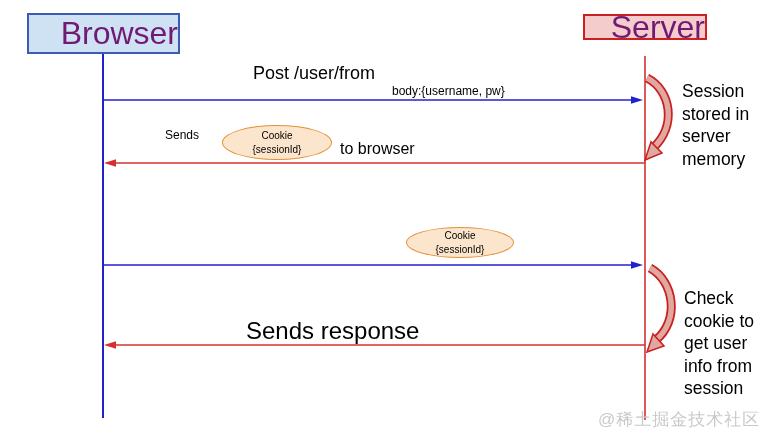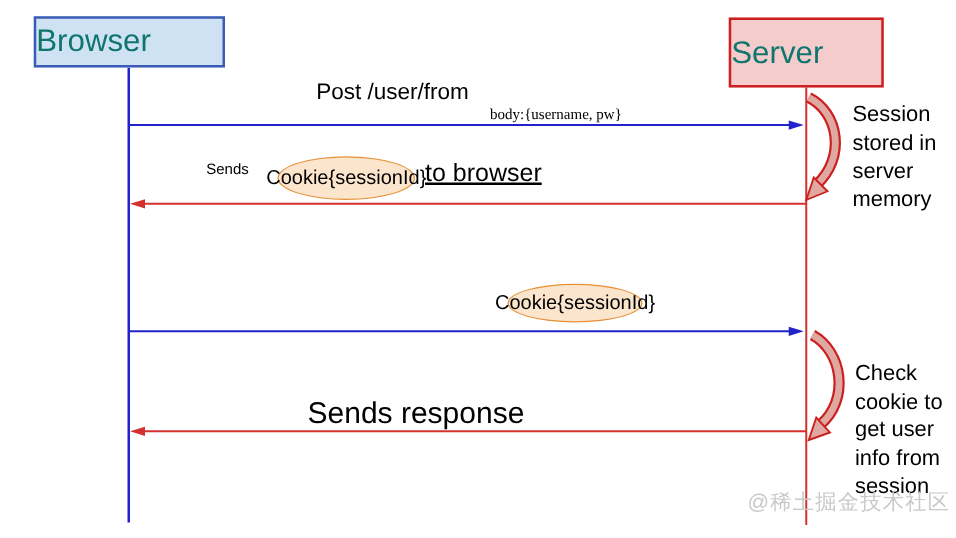--- a/index.html
+++ b/index.html
@@ -3,51 +3,51 @@
 <meta charset="utf-8">
 <style>
   html,body { margin:0; padding:0; background:#ffffff; }
   .stage {
     position:relative; width:765px; height:430px; background:#ffffff;
     font-family:"Liberation Sans", sans-serif; color:#000; overflow:hidden;
   }
   .layer { position:absolute; left:0; top:0; width:765px; height:430px; }
 
   .actor {
-    position:absolute; display:flex; align-items:center; justify-content:flex-start;
-    font-size:25px; color:#0f766e; box-sizing:border-box;
+    position:absolute; display:flex; align-items:center; justify-content:flex-end;
+    font-size:32px; color:#701a75; box-sizing:border-box;
   }
   .actor-browser { left:27px; top:13px; width:153px; height:41px;
     background:var(--browser-fill); border:2px solid var(--browser-border); }
-  .actor-server { left:583px; top:14px; width:124px; height:56px;
+  .actor-server { left:583px; top:14px; width:124px; height:26px;
     background:var(--server-fill); border:2px solid var(--server-border); }
 
   .lbl { position:absolute; white-space:nowrap; color:#000; }
   .lbl-post      { left:253px; top:63px;  font-size:18px; }
-  .lbl-body      { left:392px; top:84px;  font-size:12px;font-family:Liberation Serif, serif; }
+  .lbl-body      { left:392px; top:84px;  font-size:12px; }
   .lbl-sends     { left:165px; top:128px; font-size:12px; }
-  .lbl-tobrowser { left:340px; top:128px; font-size:20px;text-decoration:underline; }
+  .lbl-tobrowser { left:340px; top:140px; font-size:16px; }
   .lbl-auth      { left:170px; top:229px; font-size:19px; }
   .lbl-response  { left:246px; top:317px; font-size:24px; }
 
   .cookie {
     position:absolute; background:var(--cookie-fill);
     border:1.5px solid var(--cookie-border); border-radius:50%;
-    display:flex; flex-direction:row; align-items:center; justify-content:center;
-    font-size:16px; line-height:14px; box-sizing:border-box; text-align:right;
+    display:flex; flex-direction:column; align-items:center; justify-content:center;
+    font-size:10px; line-height:14px; box-sizing:border-box; text-align:right;
   }
   .cookie-1 { left:222px; top:125px; width:110px; height:35px; }
   .cookie-2 { left:406px; top:227px; width:108px; height:31px; }
 
   .annotation { position:absolute; font-size:17.5px; line-height:22.5px; color:#000; }
   .annotation-session { left:682px; top:80px;  width:86px; }
   .annotation-check   { left:684px; top:287px; width:86px; }
 
   .watermark {
-    position:absolute; left:598px; top:390px; font-size:17px;
+    position:absolute; left:598px; top:408px; font-size:17px;
     color:var(--watermark); letter-spacing:1px; white-space:nowrap;
   }
 
   .blueline  { stroke:var(--blue-line); }
   .redline   { stroke:var(--red-line); }
   .head-blue { fill:var(--blue-line); stroke:none; }
   .head-red  { fill:var(--red-line); stroke:none; }
   .crescent-outline { stroke:var(--crescent-stroke); fill:none; }
   .crescent-inner   { stroke:var(--crescent-fill); fill:none; }
   .crescent-head    { fill:var(--crescent-fill); stroke:var(--crescent-stroke); stroke-width:1.5; }

